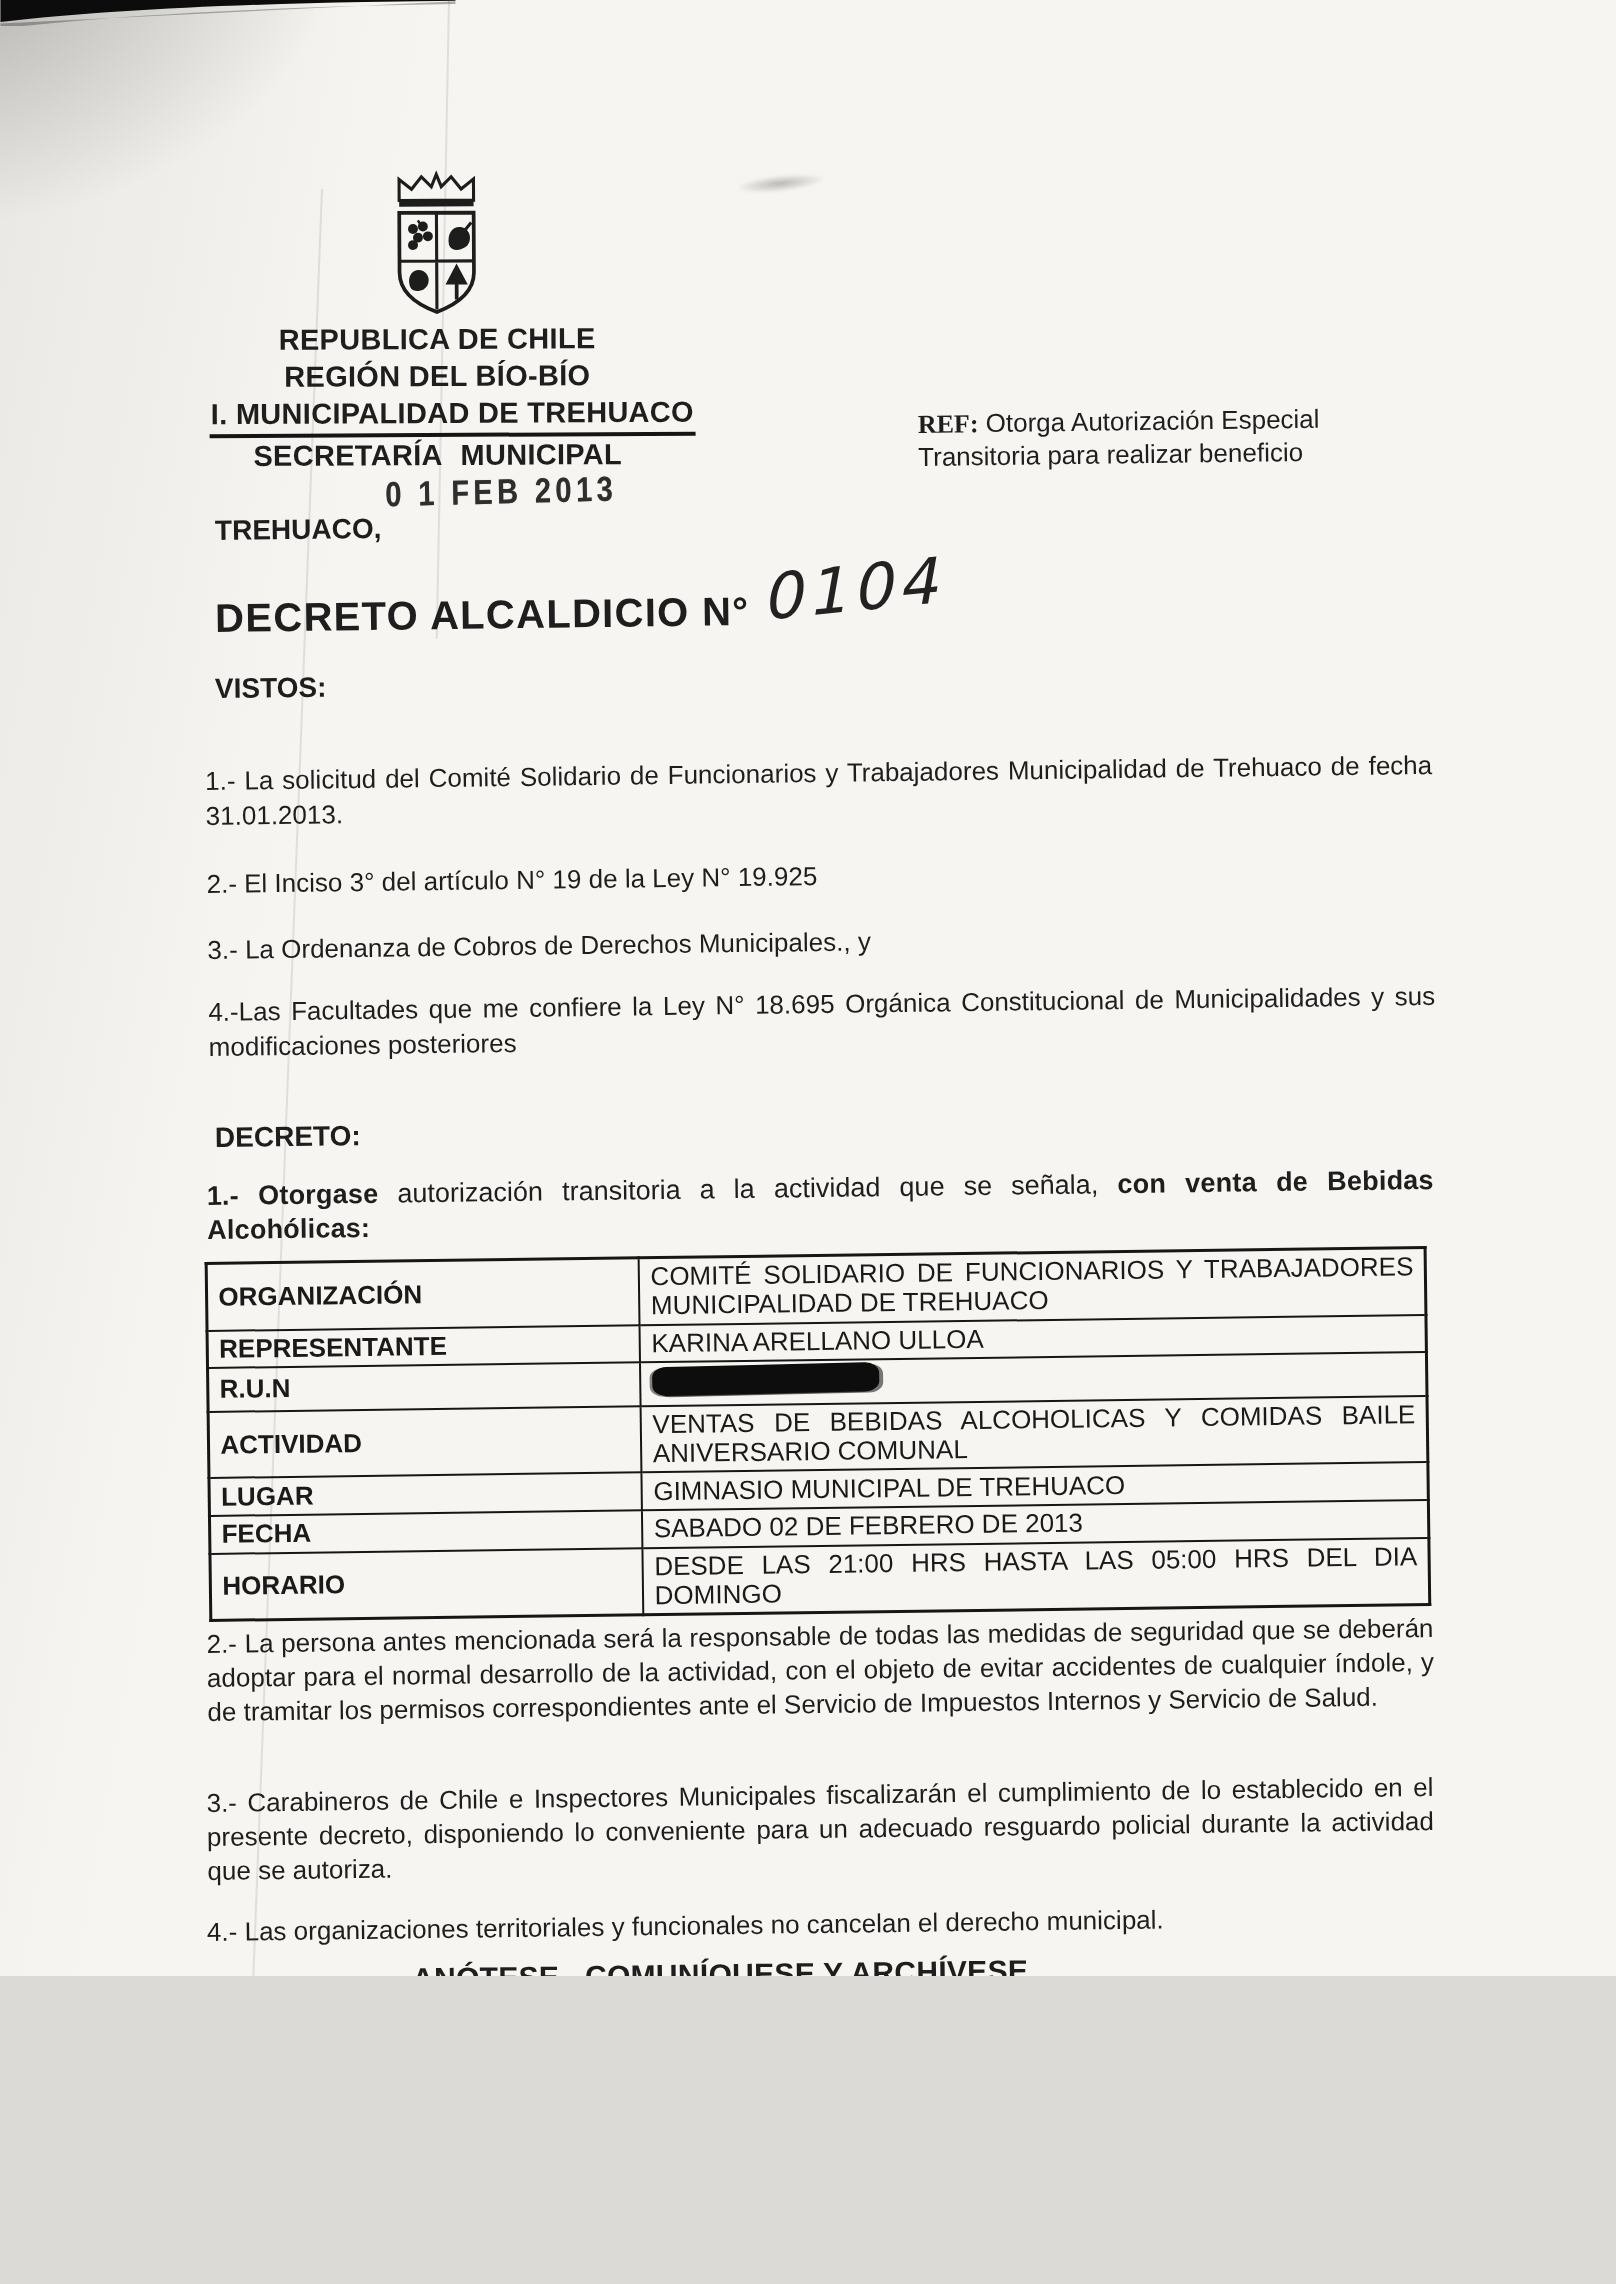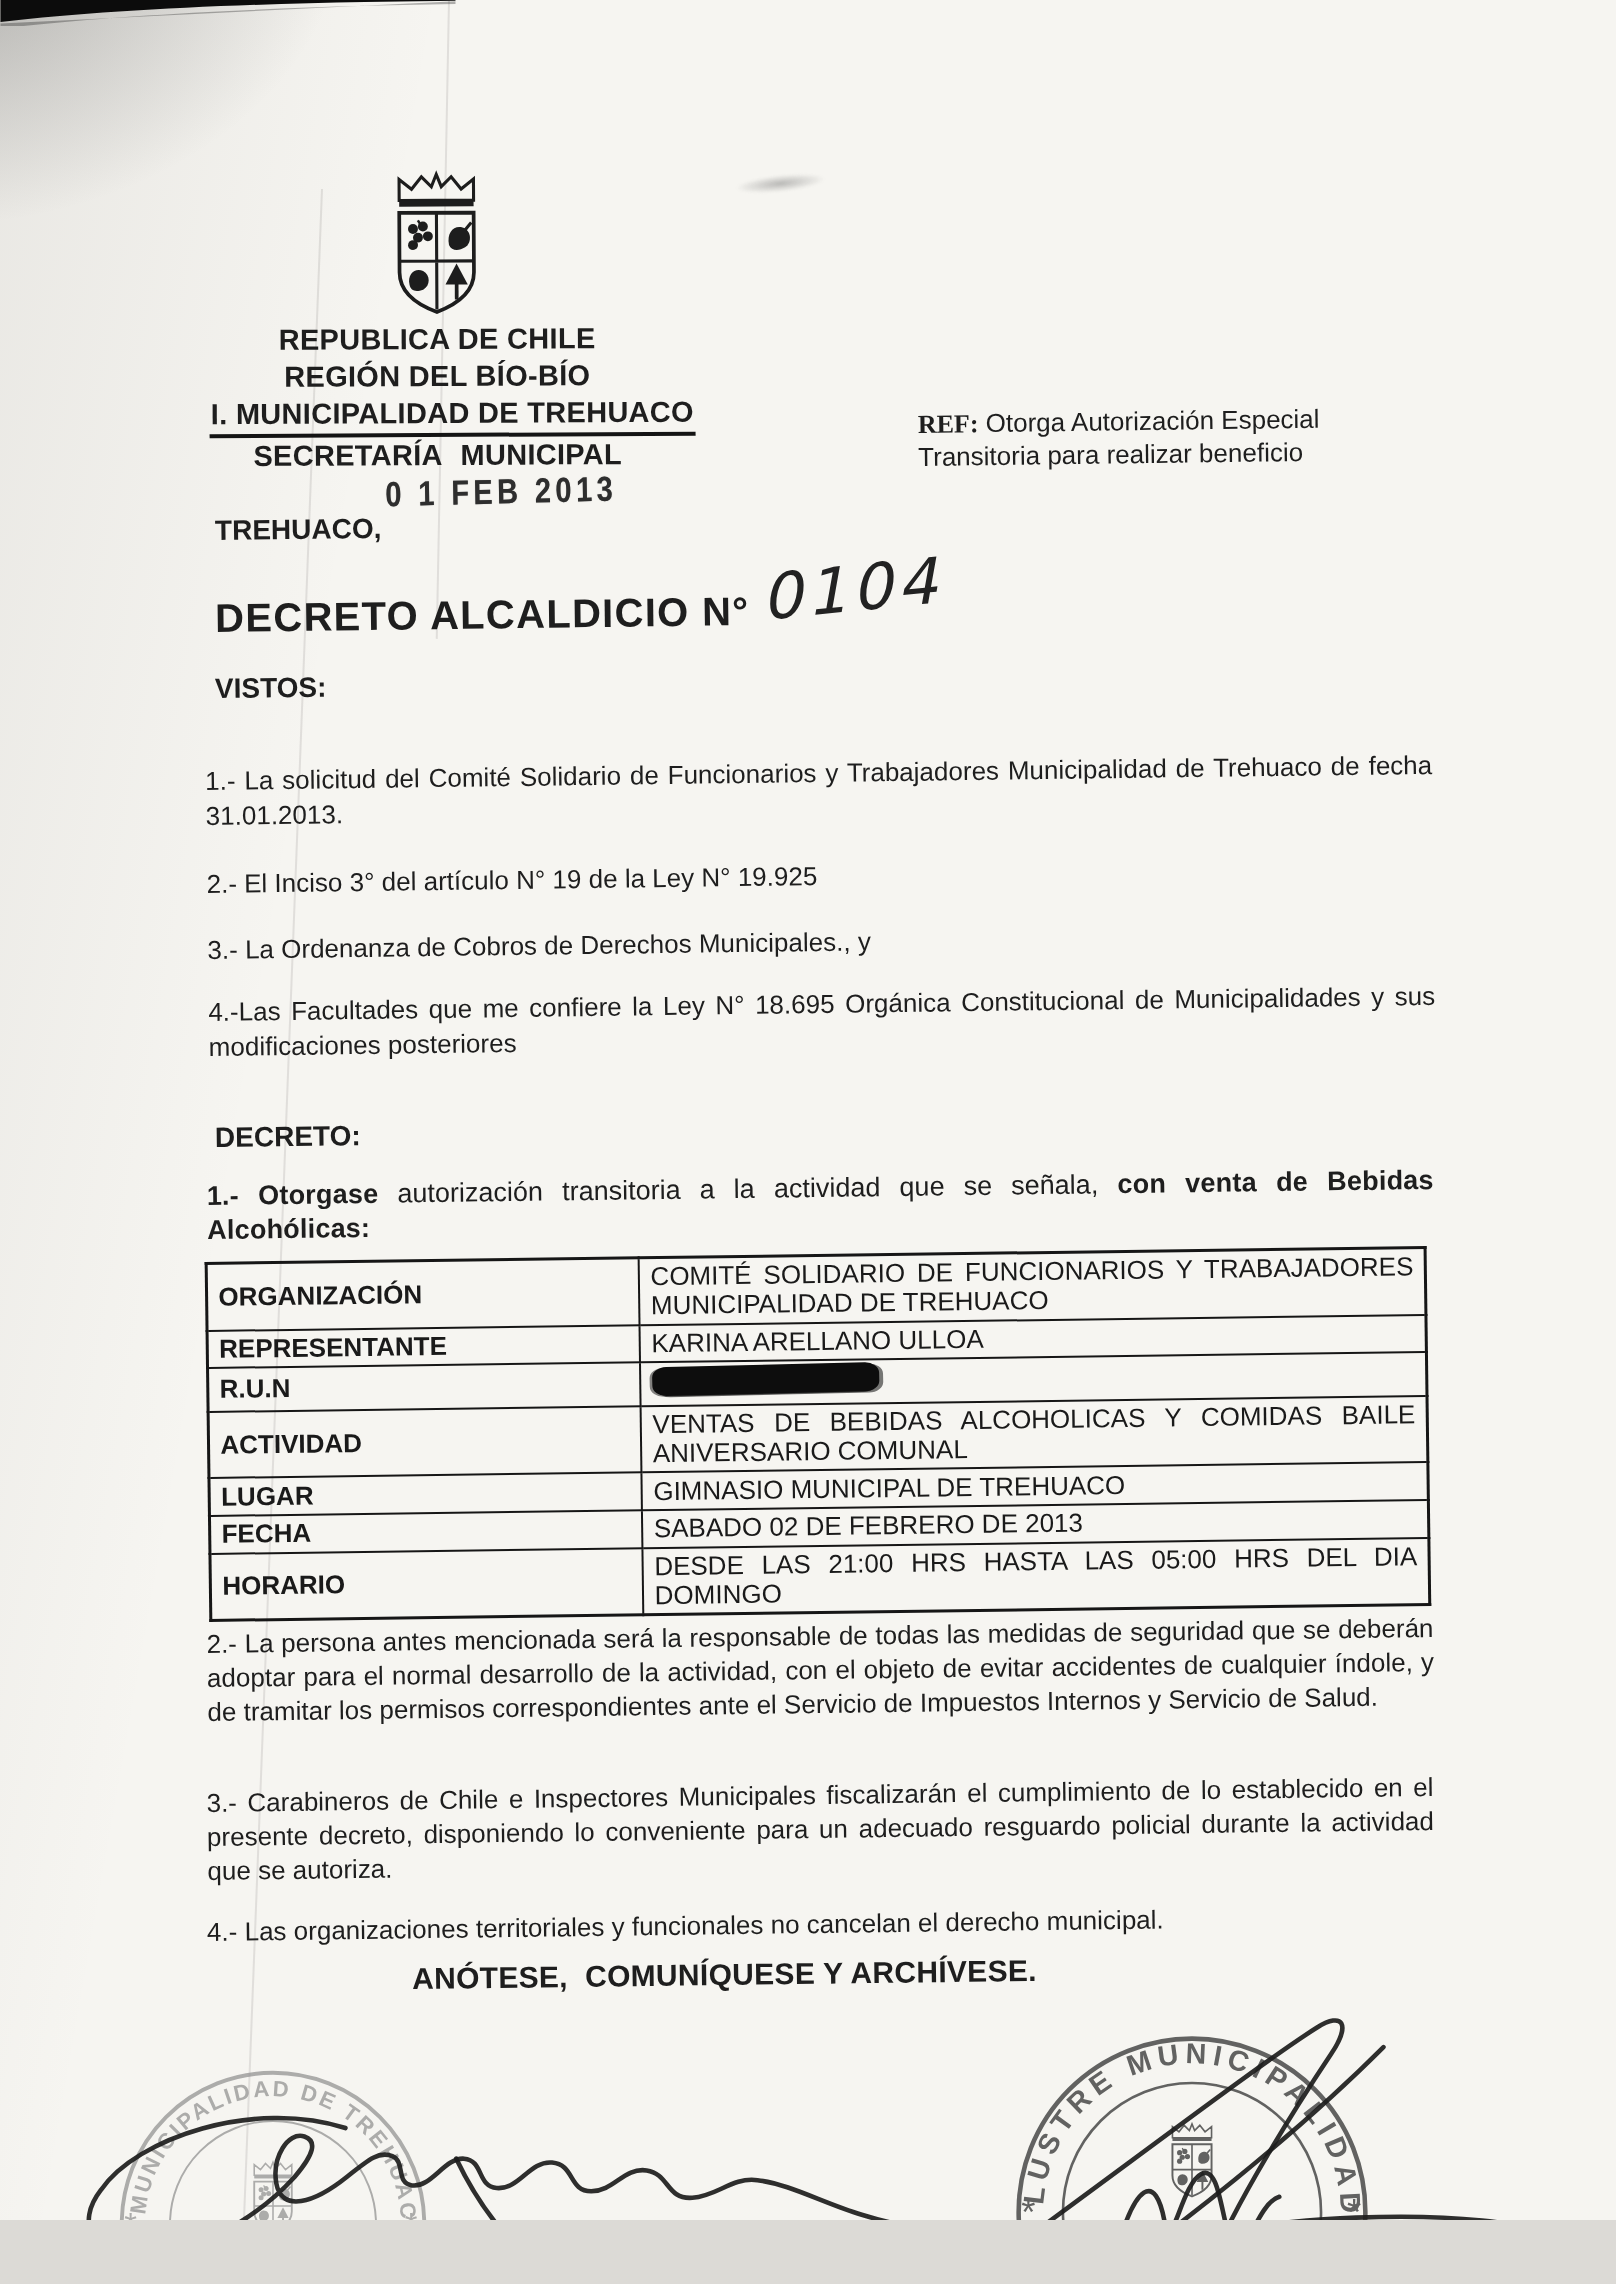--- a/index.html
+++ b/index.html
@@ -1,17 +1,17 @@
 <!DOCTYPE html>
 <html style="font-size:10.4px"><head>
 <meta charset="utf-8">
 <style>
   html,body{margin:0;padding:0;background:#dcdad6;}
   .page{
-    position:relative;width:1617px;height:2220px;overflow:hidden;
+    position:relative;width:1617px;height:1976px;overflow:hidden;
     background:
       radial-gradient(ellipse 587px 424px at -78px -78px, rgba(40,40,40,.34), rgba(70,70,70,.14) 46%, rgba(0,0,0,0) 72%),
       linear-gradient(100deg, rgba(120,115,108,.10) 0%, rgba(0,0,0,0) 22%),
       linear-gradient(0deg, #f6f5f1, #f6f5f1);
     font-family:"Liberation Sans", sans-serif;color:#1e1e1e;
   }
   .tilt{transform:rotate(-0.75deg);transform-origin:left center;}
   
   .top-edge{position:absolute;top:0;left:0;z-index:9;}
   .fold-line{position:absolute;background:rgba(110,108,104,.16);width:2px;}

